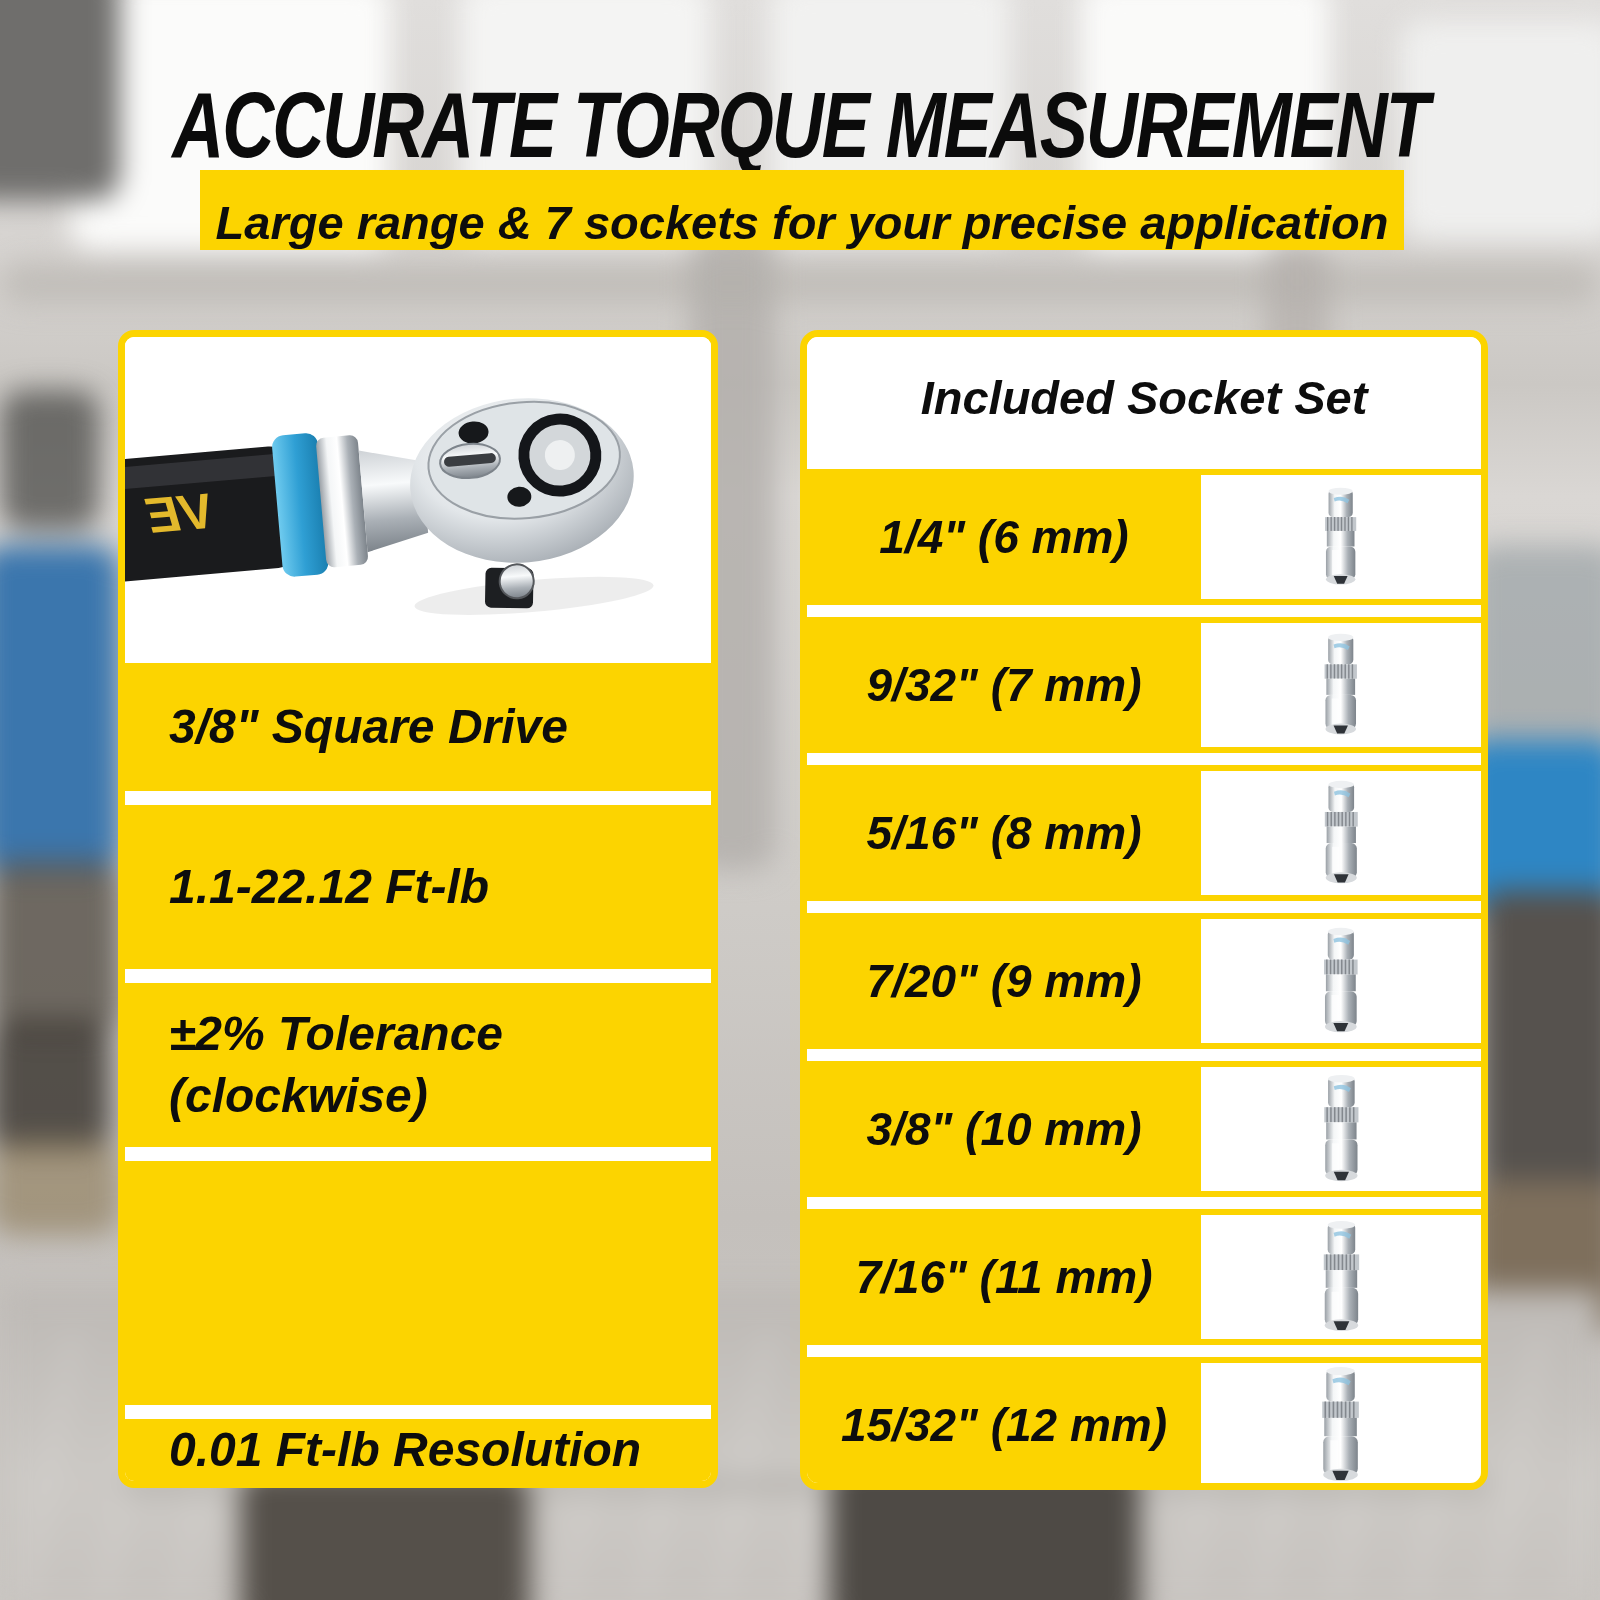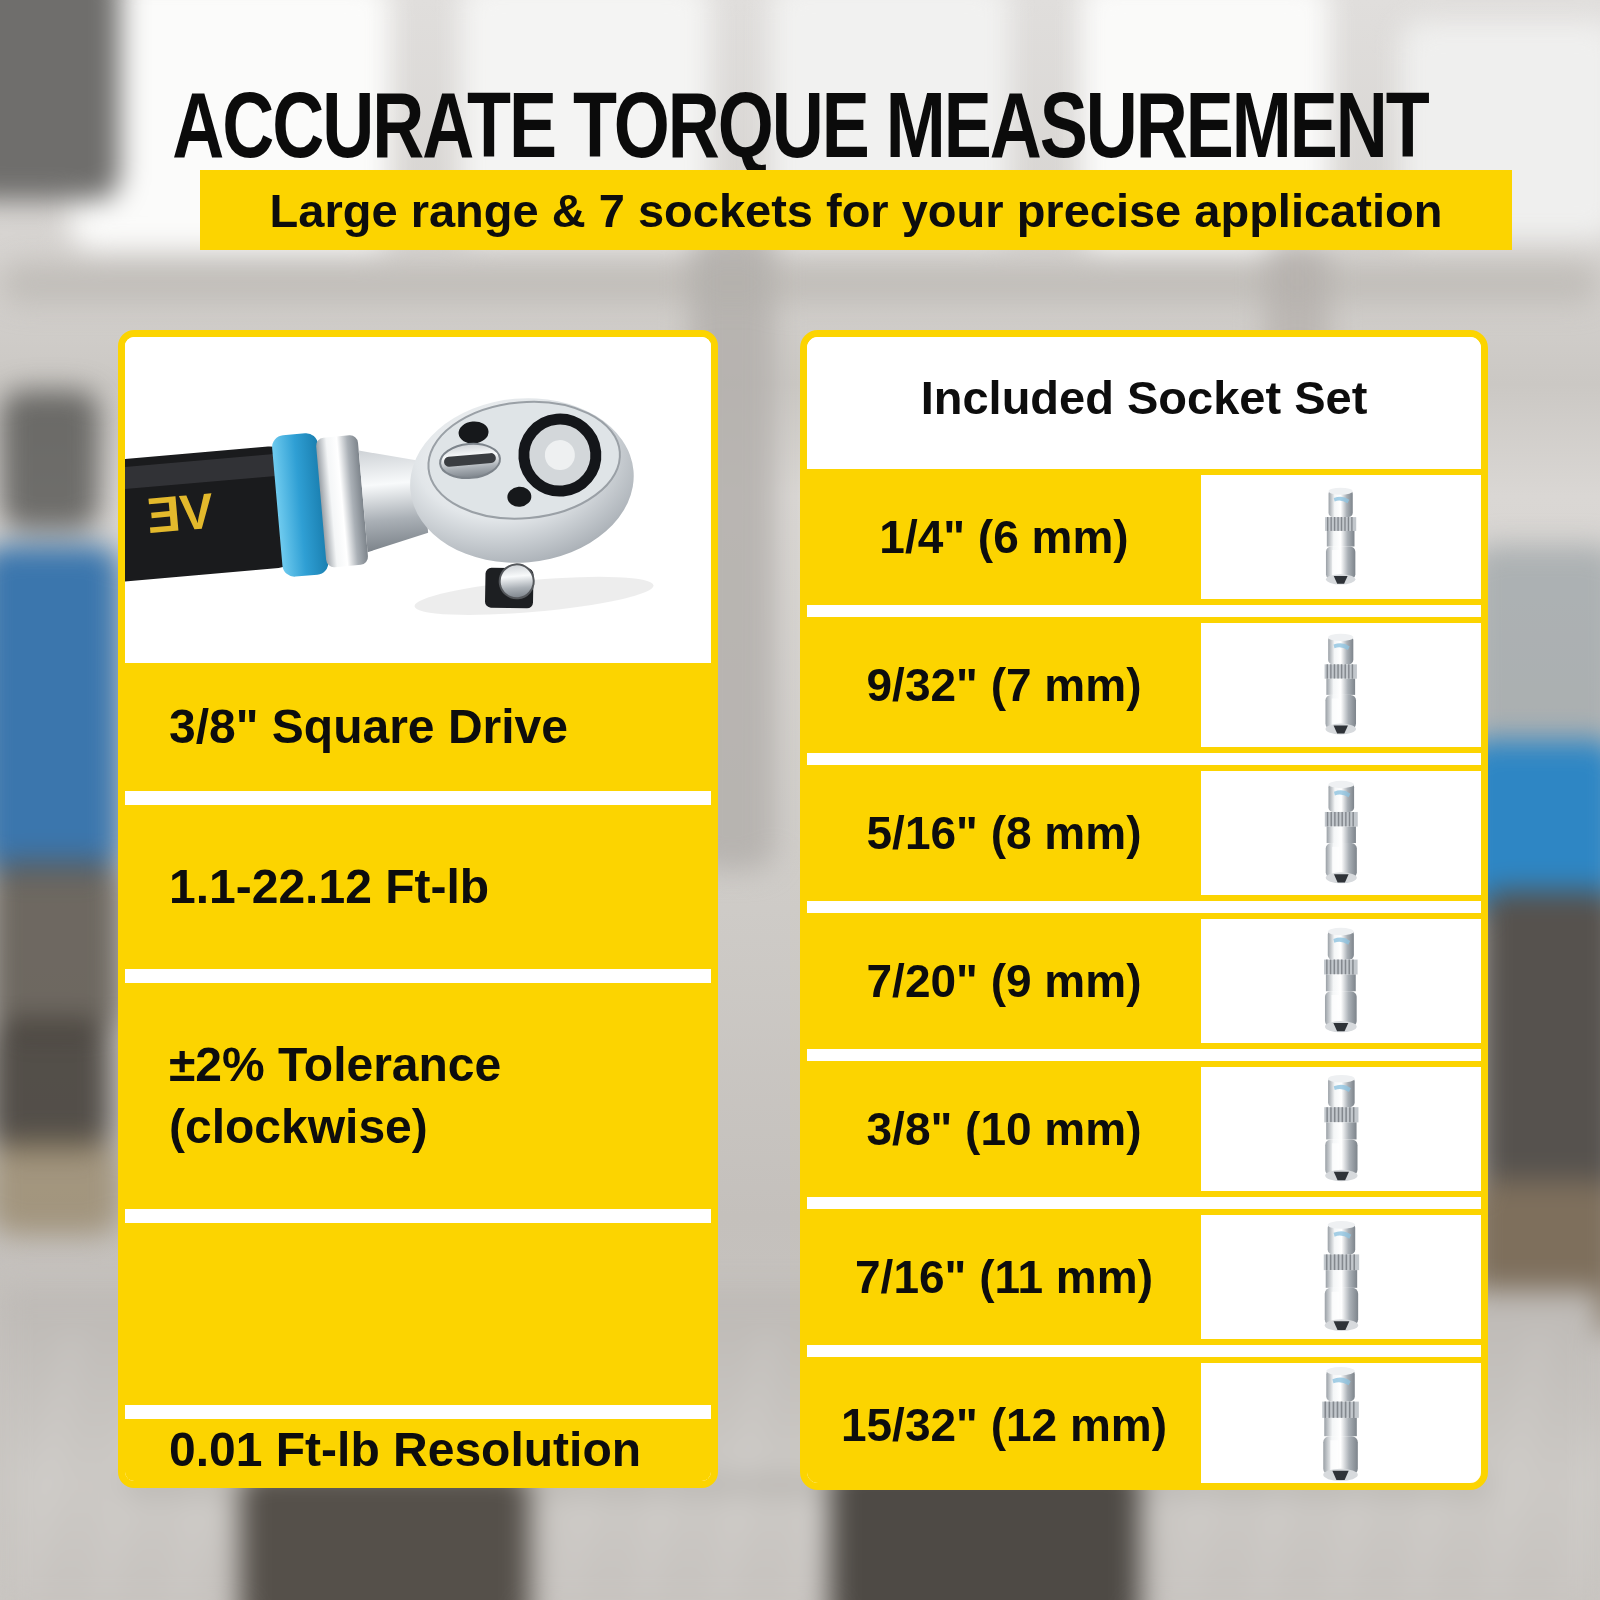--- a/index.html
+++ b/index.html
@@ -4,21 +4,21 @@
 <style>
   html,body{margin:0;padding:0;background:#9a9a9a;}
   :root{
     --yellow:#fcd400;
     --yellow-deep:#f6c90a;
     --ink:#0d0d0d;
   }
   .stage{
     position:relative;width:1600px;height:1600px;overflow:hidden;
     background:linear-gradient(180deg,#e0dedc 0%,#d6d3d0 16%,#cbc8c4 24%,#dad7d4 31%,#cfccc8 55%,#c4c0bc 76%,#cac7c3 100%);
-    font-family:"Liberation Sans", sans-serif;color:var(--ink);
+    font-family:"Liberation Sans", sans-serif;color:var(--ink);font-style:italic;
   }
   
   .bg{position:absolute;inset:0;filter:blur(14px);}
   .blob{position:absolute;border-radius:24px;}
   .b-win1{left:70px;top:-20px;width:320px;height:270px;background:#fbfbfa;}
   .b-win2{left:460px;top:-20px;width:250px;height:260px;background:#f4f4f3;}
   .b-win3{left:770px;top:-20px;width:240px;height:260px;background:#f1f1f0;}
   .b-win4{left:1080px;top:-20px;width:250px;height:270px;background:#fafaf9;}
   .b-win5{left:1400px;top:20px;width:220px;height:220px;background:#efefee;}
   .b-dtl{left:-40px;top:-40px;width:160px;height:240px;background:#6f6e6c;}
@@ -43,42 +43,42 @@
   .b-leg2{left:830px;top:1460px;width:310px;height:180px;background:#4e4a45;}
 
   
   .title{
     position:absolute;left:0;right:0;top:78px;text-align:center;
     font-size:72px;font-weight:700;letter-spacing:-2px;line-height:1;
     font-stretch:condensed;transform:scaleY(1.3);transform-origin:center top;
     color:#0b0b0b;white-space:nowrap;
   }
   .banner{
-    position:absolute;left:200px;top:170px;width:1312px;height:80px;
-    background:var(--yellow);display:flex;align-items:center;justify-content:center;
+    position:absolute;left:200px;top:170px;width:1204px;height:80px;
+    background:var(--yellow);display:flex;align-items:flex-end;justify-content:center;
   }
   .banner span{font-size:47px;font-weight:700;white-space:nowrap;}
 
   
   .panel{position:absolute;background:#ffffff;border:7px solid var(--yellow);box-sizing:border-box;}
   .panel-left{left:118px;top:330px;width:600px;height:1158px;border-radius:16px;overflow:hidden;}
   .panel-right{left:800px;top:330px;width:688px;height:1160px;border-radius:18px;overflow:hidden;}
 
   .left-body{display:flex;flex-direction:column;height:100%;}
   .photo{height:312px;background:#ffffff;flex:none;position:relative;}
   .photo svg{position:absolute;inset:0;}
   .spec-row{
     background:var(--yellow);margin-top:14px;flex:none;
     display:flex;flex-direction:column;justify-content:center;
     padding-left:44px;font-size:48px;font-weight:700;line-height:62px;
   }
   .spec-row:nth-of-type(1){margin-top:4px;height:134px;}
   .spec-row:nth-of-type(2){height:128px;}
   .spec-row:nth-of-type(3){height:164px;}
-  .spec-row:nth-of-type(4){height:226px;}
+  .spec-row:nth-of-type(4){height:164px;}
   .spec-row:nth-of-type(5){flex:1;}
   .spec-line{display:block;}
 
   .right-body{display:flex;flex-direction:column;height:100%;}
   .socket-header{
     height:120px;flex:none;background:#ffffff;
     display:flex;align-items:center;justify-content:center;
     font-size:47px;font-weight:700;
   }
   .socket-row{height:136px;flex:none;margin-top:12px;display:flex;background:var(--yellow);}

